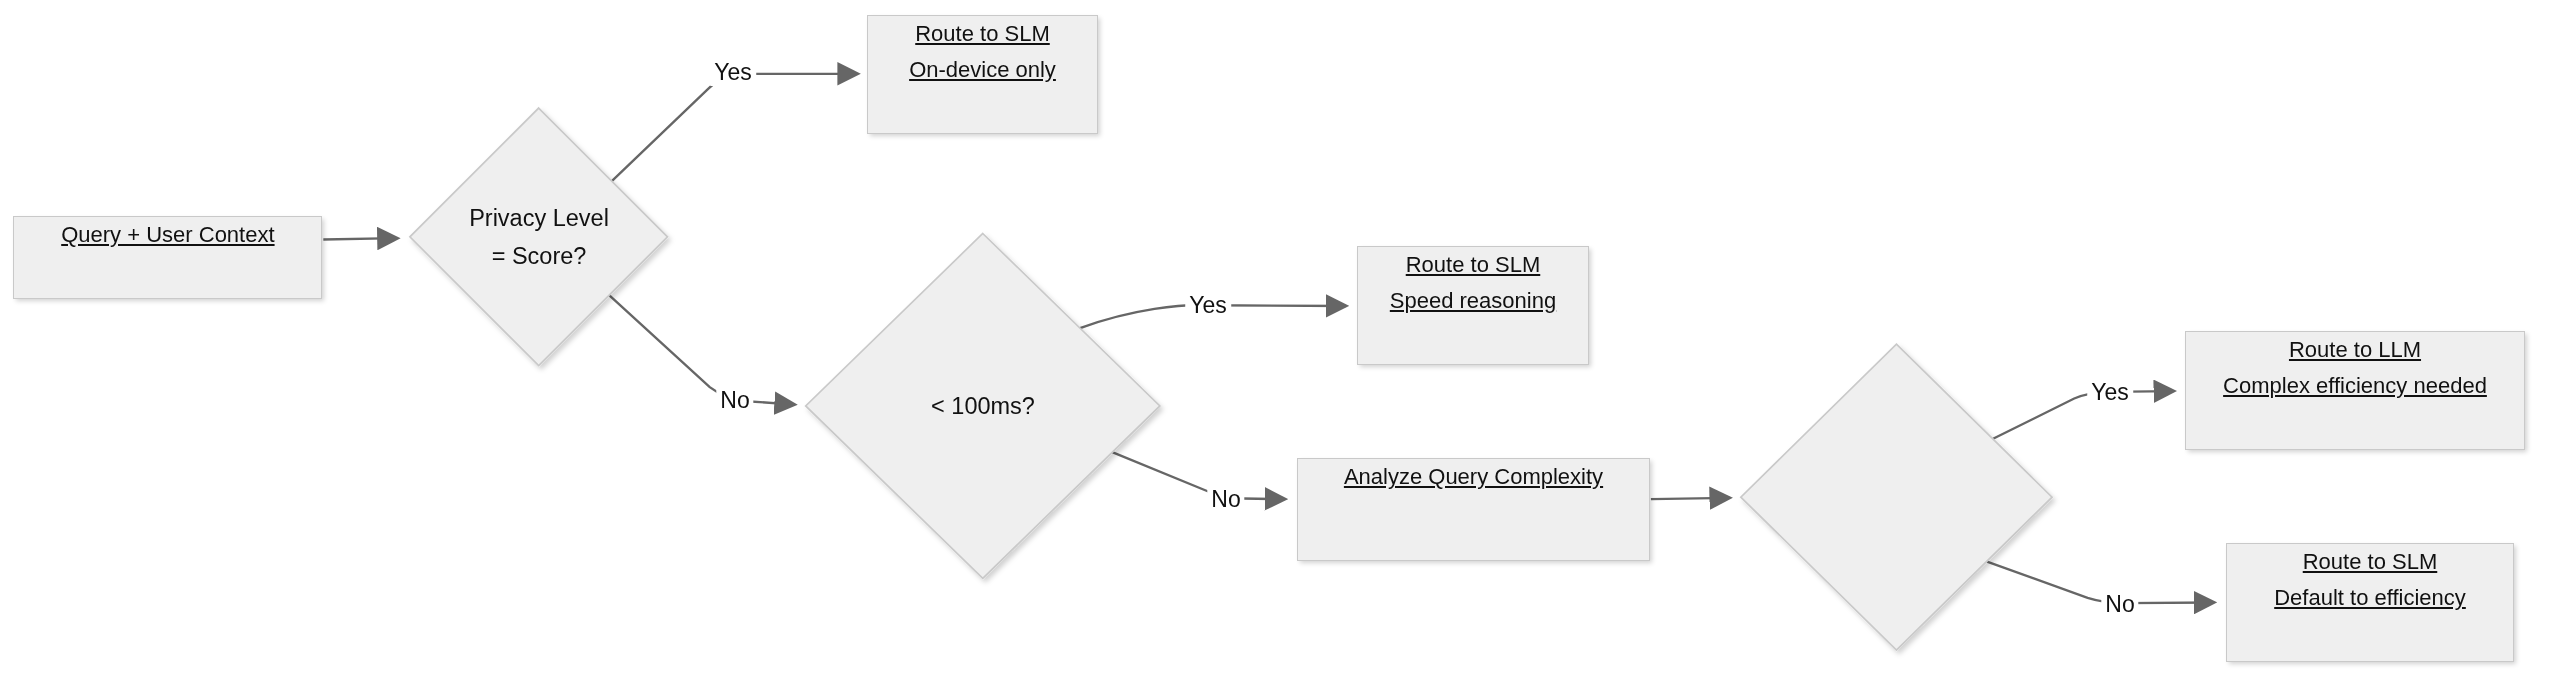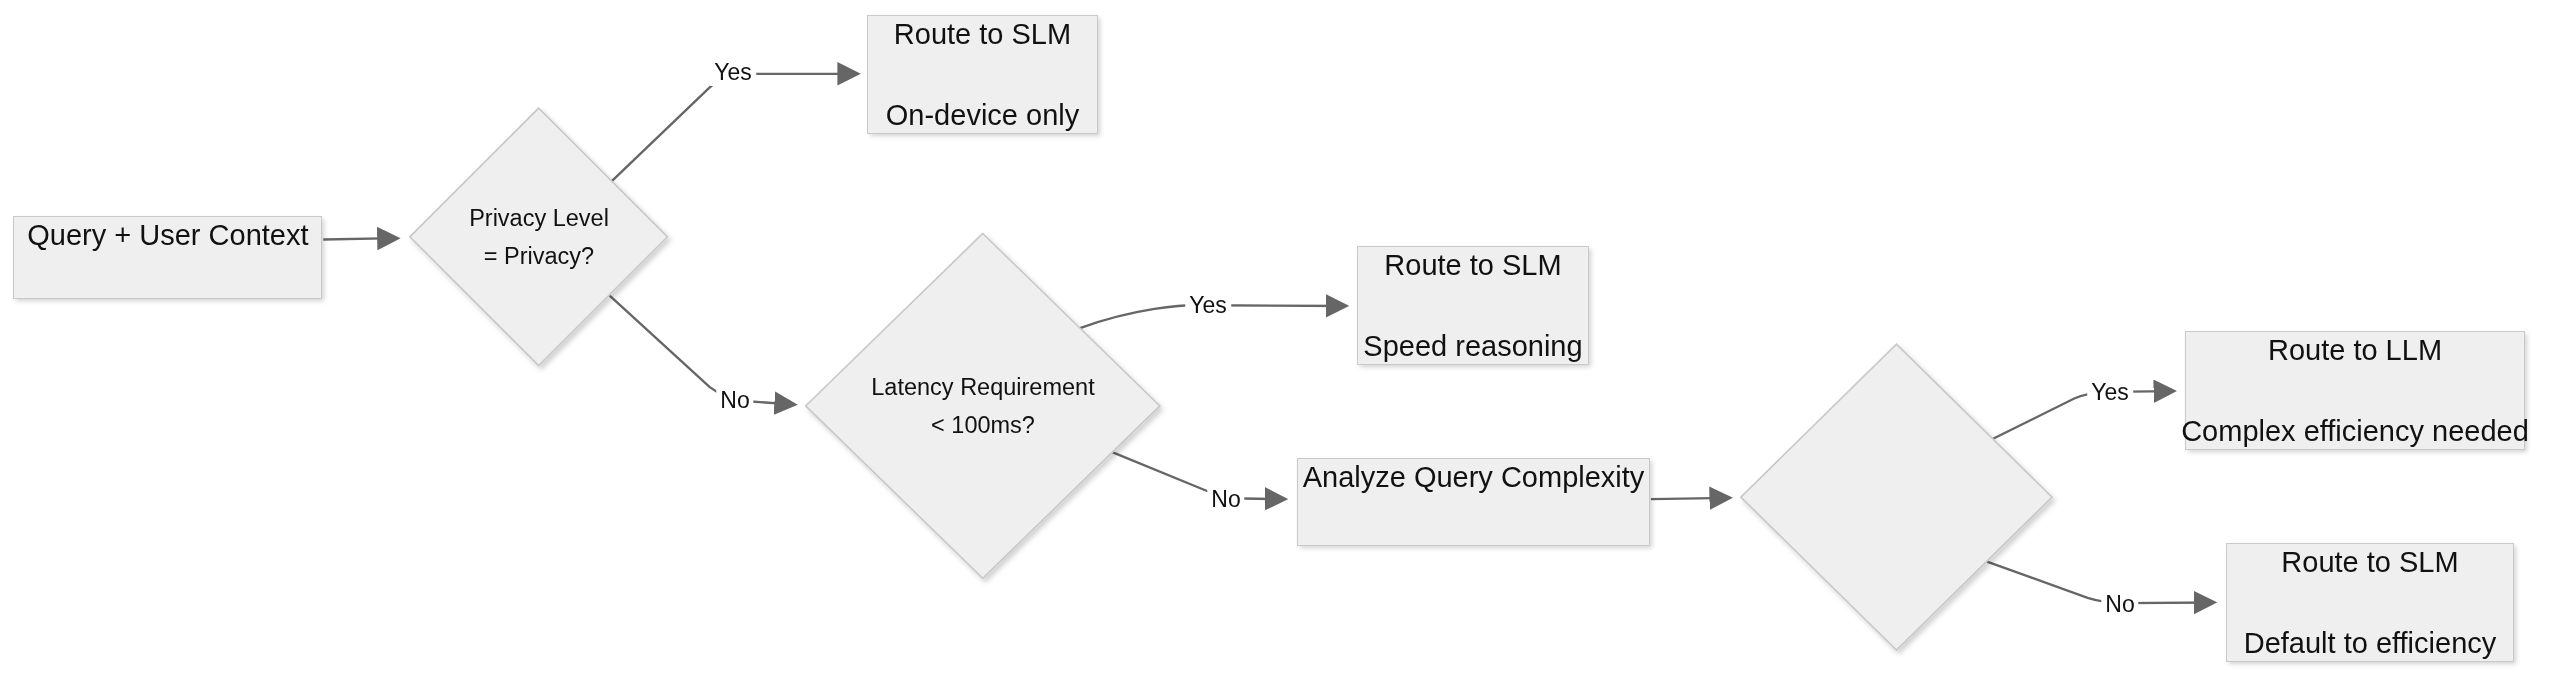--- a/index.html
+++ b/index.html
@@ -44,26 +44,27 @@
     stroke-width: 2.5;
   }
   .node {
     position: absolute;
     background: var(--node-fill);
     border: 1.7px solid var(--node-border);
     box-shadow: 2.7px 3.4px 4.7px rgba(0,0,0,0.18);
     display: flex;
     flex-direction: column;
     align-items: center;
-    justify-content: space-between;
+    justify-content: flex-start;
     text-align: center;
     color: var(--node-text);
-    font-size: 29px;
+    font-size: 22px;
     line-height: 36px;
     white-space: nowrap;
+    text-decoration: underline;
   }
   .dlabel {
     position: absolute;
     transform: translate(-50%, -50%);
     display: flex;
     flex-direction: column;
     align-items: center;
     text-align: center;
     color: var(--node-text);
     font-size: 23.5px;
@@ -121,41 +122,40 @@
   <div class="node" style="left:867px; top:14.8px; width:231px; height:119px;">
     <span>Route to SLM</span>
     <span>On-device only</span>
   </div>
 
   <div class="node" style="left:1357px; top:246px; width:232px; height:119px;">
     <span>Route to SLM</span>
     <span>Speed reasoning</span>
   </div>
 
-  <div class="node" style="left:1297px; top:458px; width:353px; height:88px;">
+  <div class="node" style="left:1297px; top:458px; width:353px; height:103px;">
     <span>Analyze Query Complexity</span>
   </div>
 
   <div class="node" style="left:2185px; top:331px; width:340px; height:119px;">
     <span>Route to LLM</span>
     <span>Complex efficiency needed</span>
   </div>
 
   <div class="node" style="left:2226px; top:543px; width:288px; height:119px;">
     <span>Route to SLM</span>
     <span>Default to efficiency</span>
   </div>
 
   <div class="dlabel" style="left:539px; top:237px;text-align:center;">
     <span>Privacy Level</span>
-    <span>= Privacy?</span>
+    <span>= Score?</span>
   </div>
 
   <div class="dlabel" style="left:983px; top:406px;">
-    <span>Latency Requirement</span>
     <span>&lt; 100ms?</span>
   </div>
 
 
   <span class="elabel" style="left:733px; top:72px;">Yes</span>
   <span class="elabel" style="left:735px; top:400px;">No</span>
   <span class="elabel" style="left:1208px; top:305px;">Yes</span>
   <span class="elabel" style="left:1226px; top:499px;">No</span>
   <span class="elabel" style="left:2110px; top:392px;">Yes</span>
   <span class="elabel" style="left:2120px; top:604px;">No</span>

